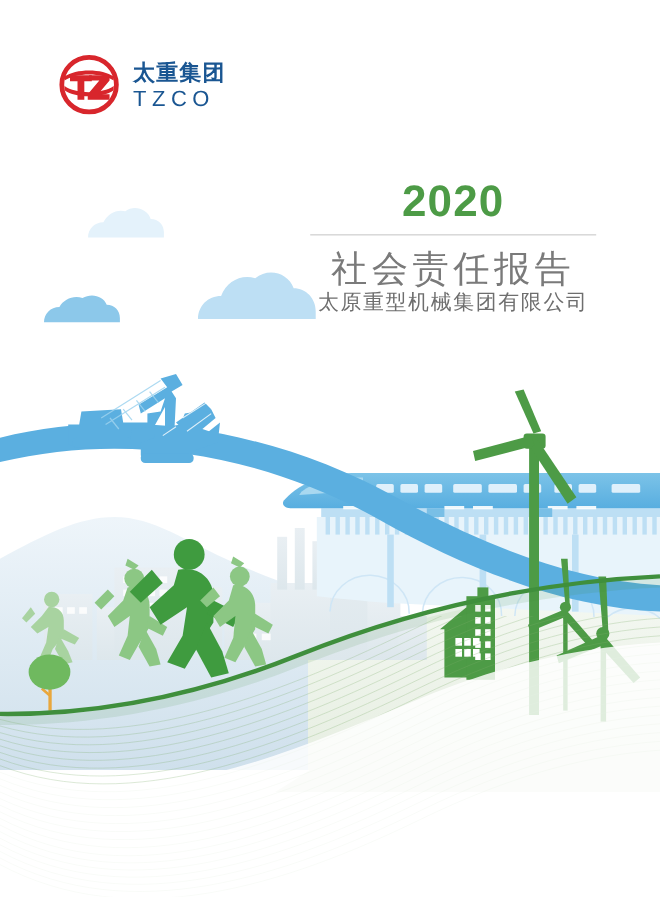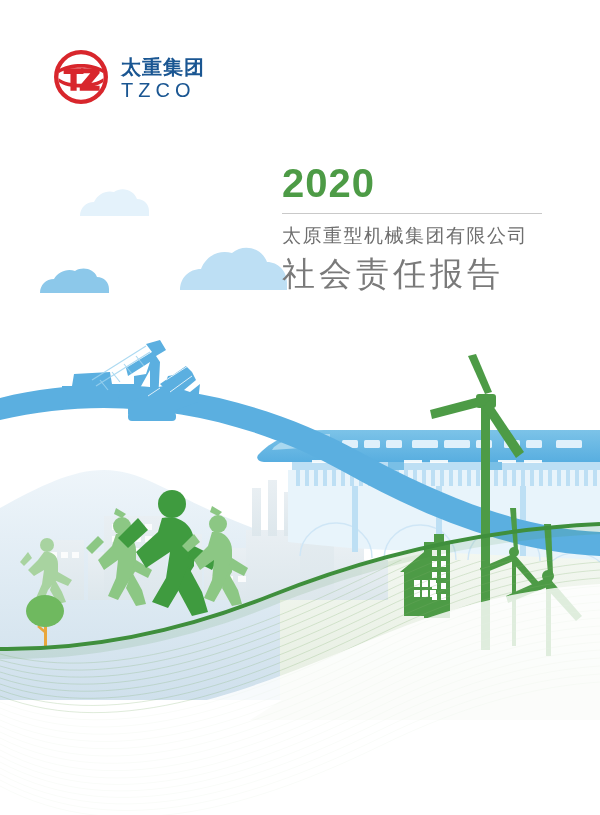--- a/index.html
+++ b/index.html
@@ -51,21 +51,21 @@
     color:#1a5692;
     letter-spacing:5px;
     margin-top:3px;
     white-space:nowrap;
   }
   
   #title-block{
     position:absolute;
     right:58px; top:163px;
     width:260px;
-    text-align:left;
+    text-align:center;
     z-index:5;
   }
   #year{
     font-size:40px;
     font-weight:700;
     color:#4d9b46;
     letter-spacing:1px;
     line-height:1;
     margin:0 0 10px 0;
   }
@@ -448,17 +448,17 @@
     </svg>
     <div id="logo-words">
       <div class="logo-cn">太重集团</div>
       <div class="logo-en">TZCO</div>
     </div>
   </div>
 
   <div id="title-block">
     <div id="year">2020</div>
     <div id="title-rule"></div>
+    <div id="report-title">社会责任报告</div>
     <div id="company">太原重型机械集团有限公司</div>
-    <div id="report-title">社会责任报告</div>
   </div>
 
 </div>
 
 </body></html>

